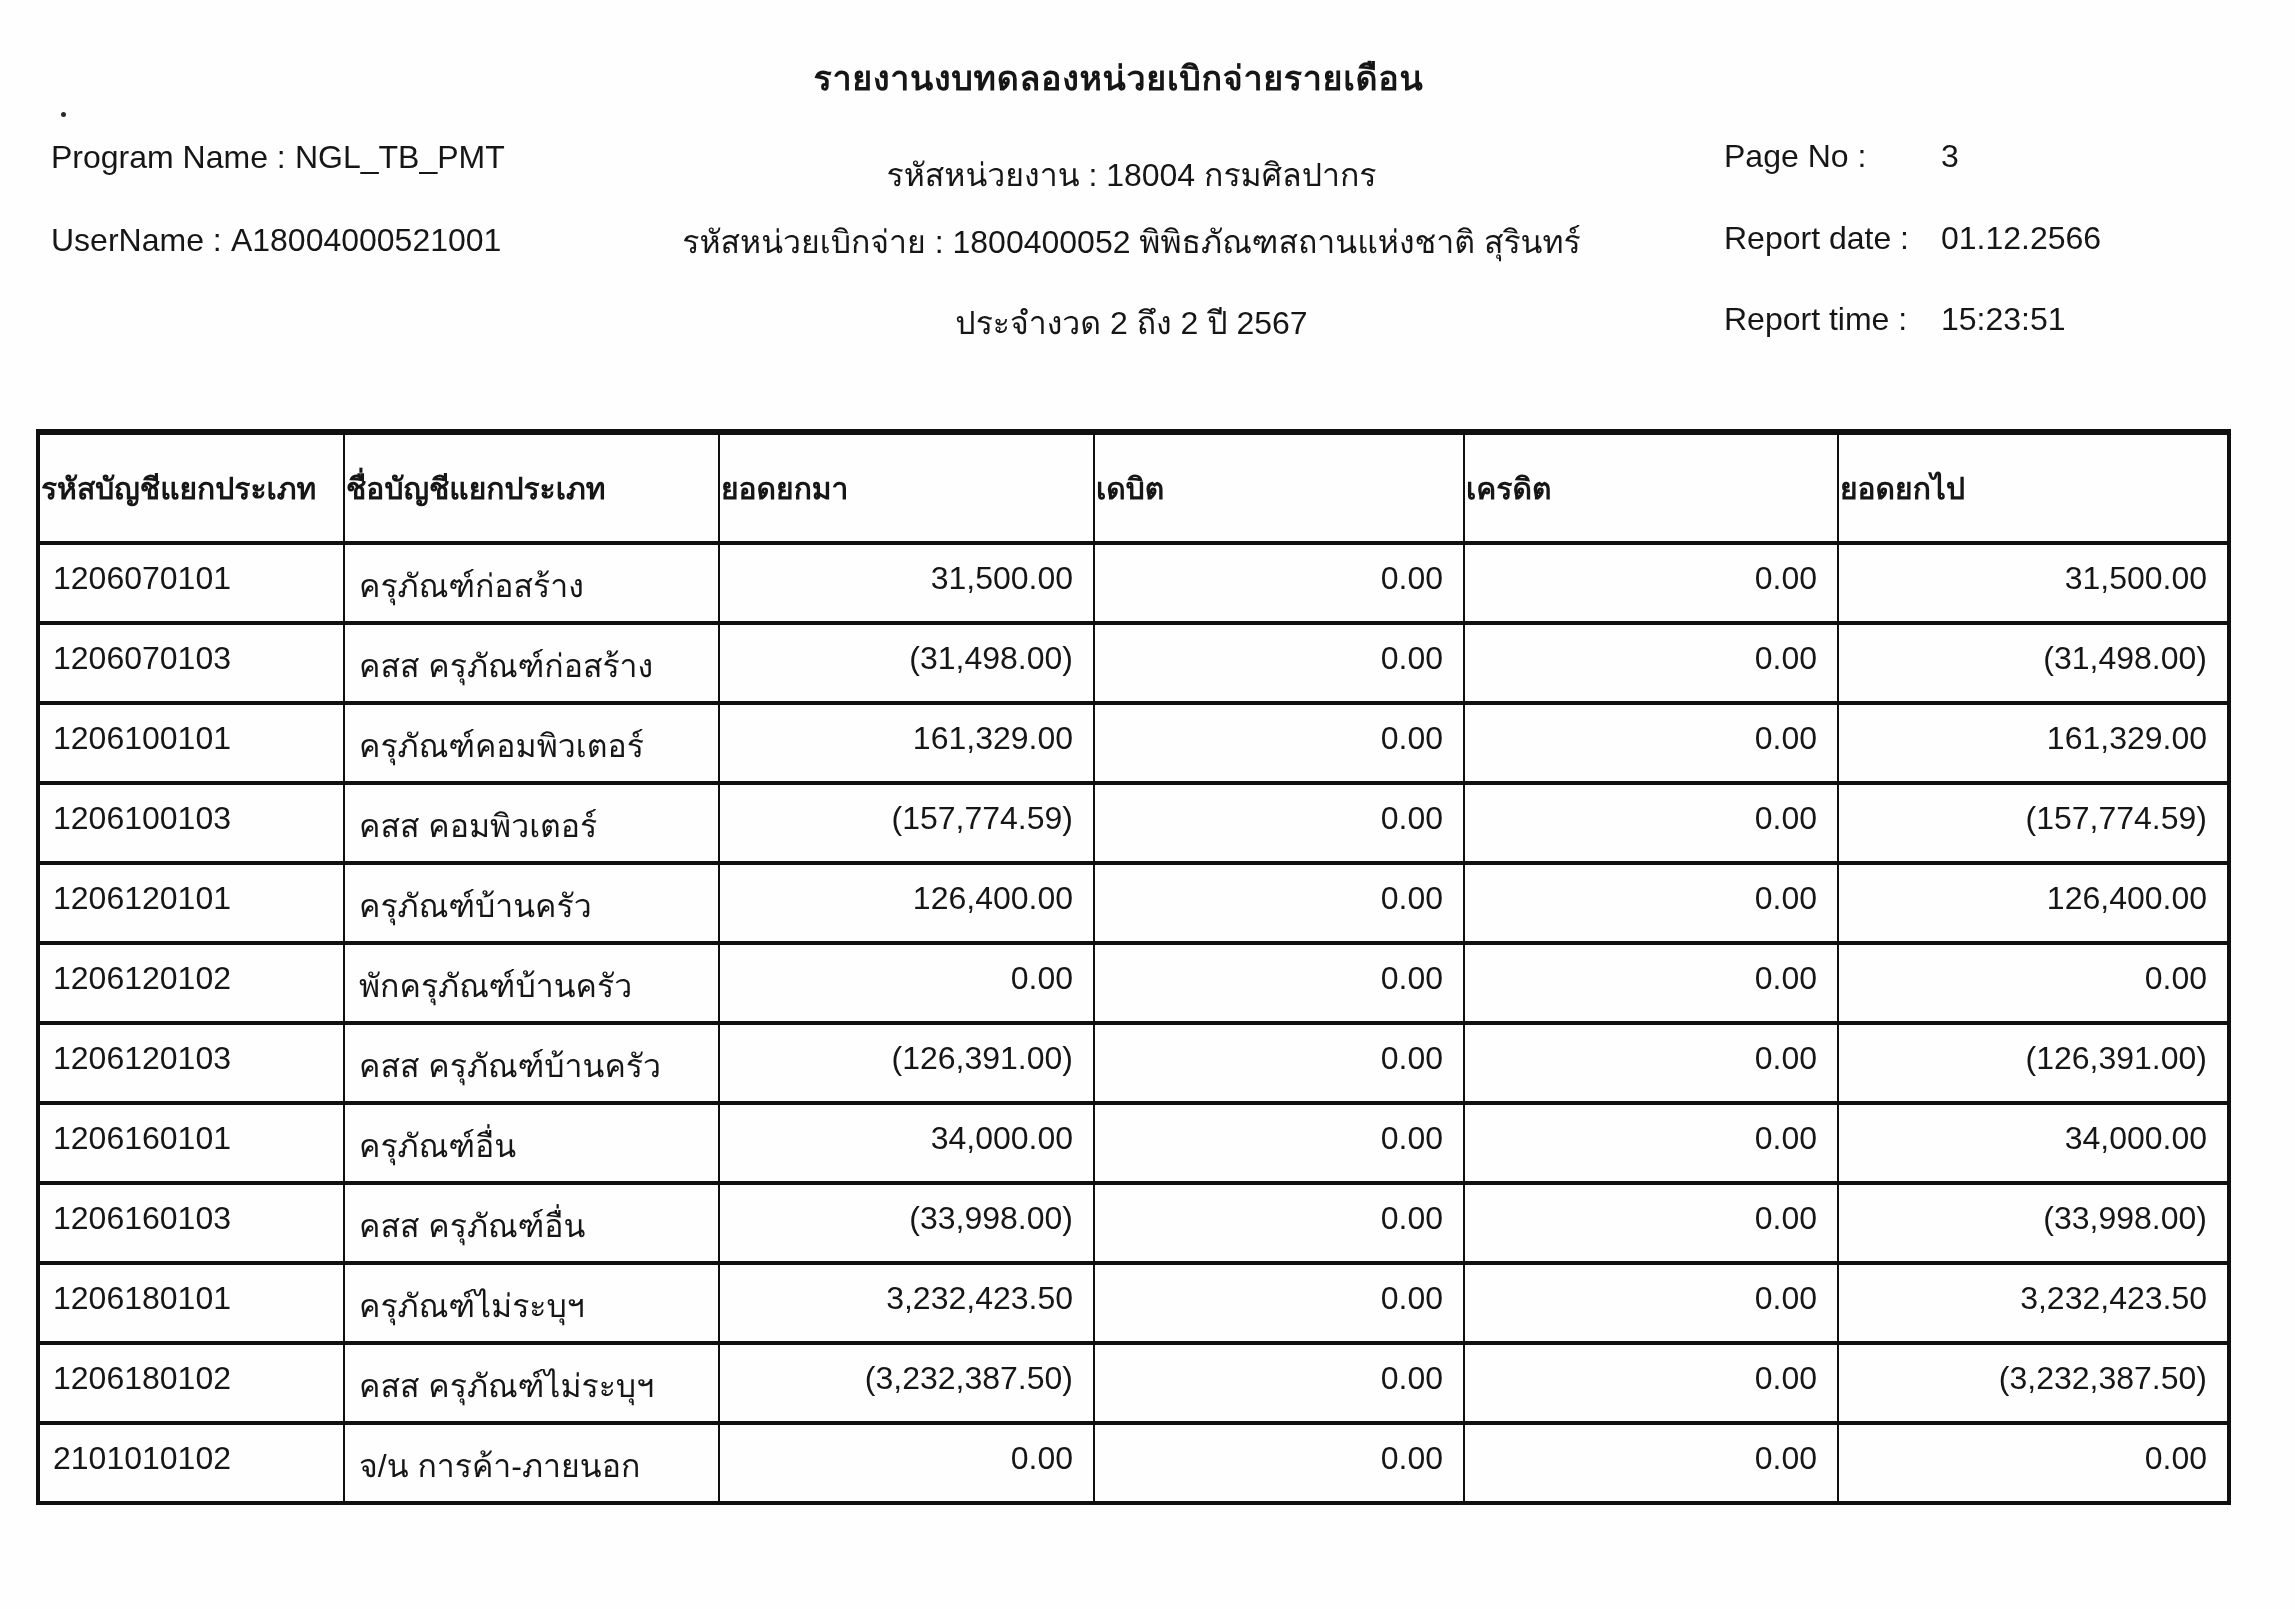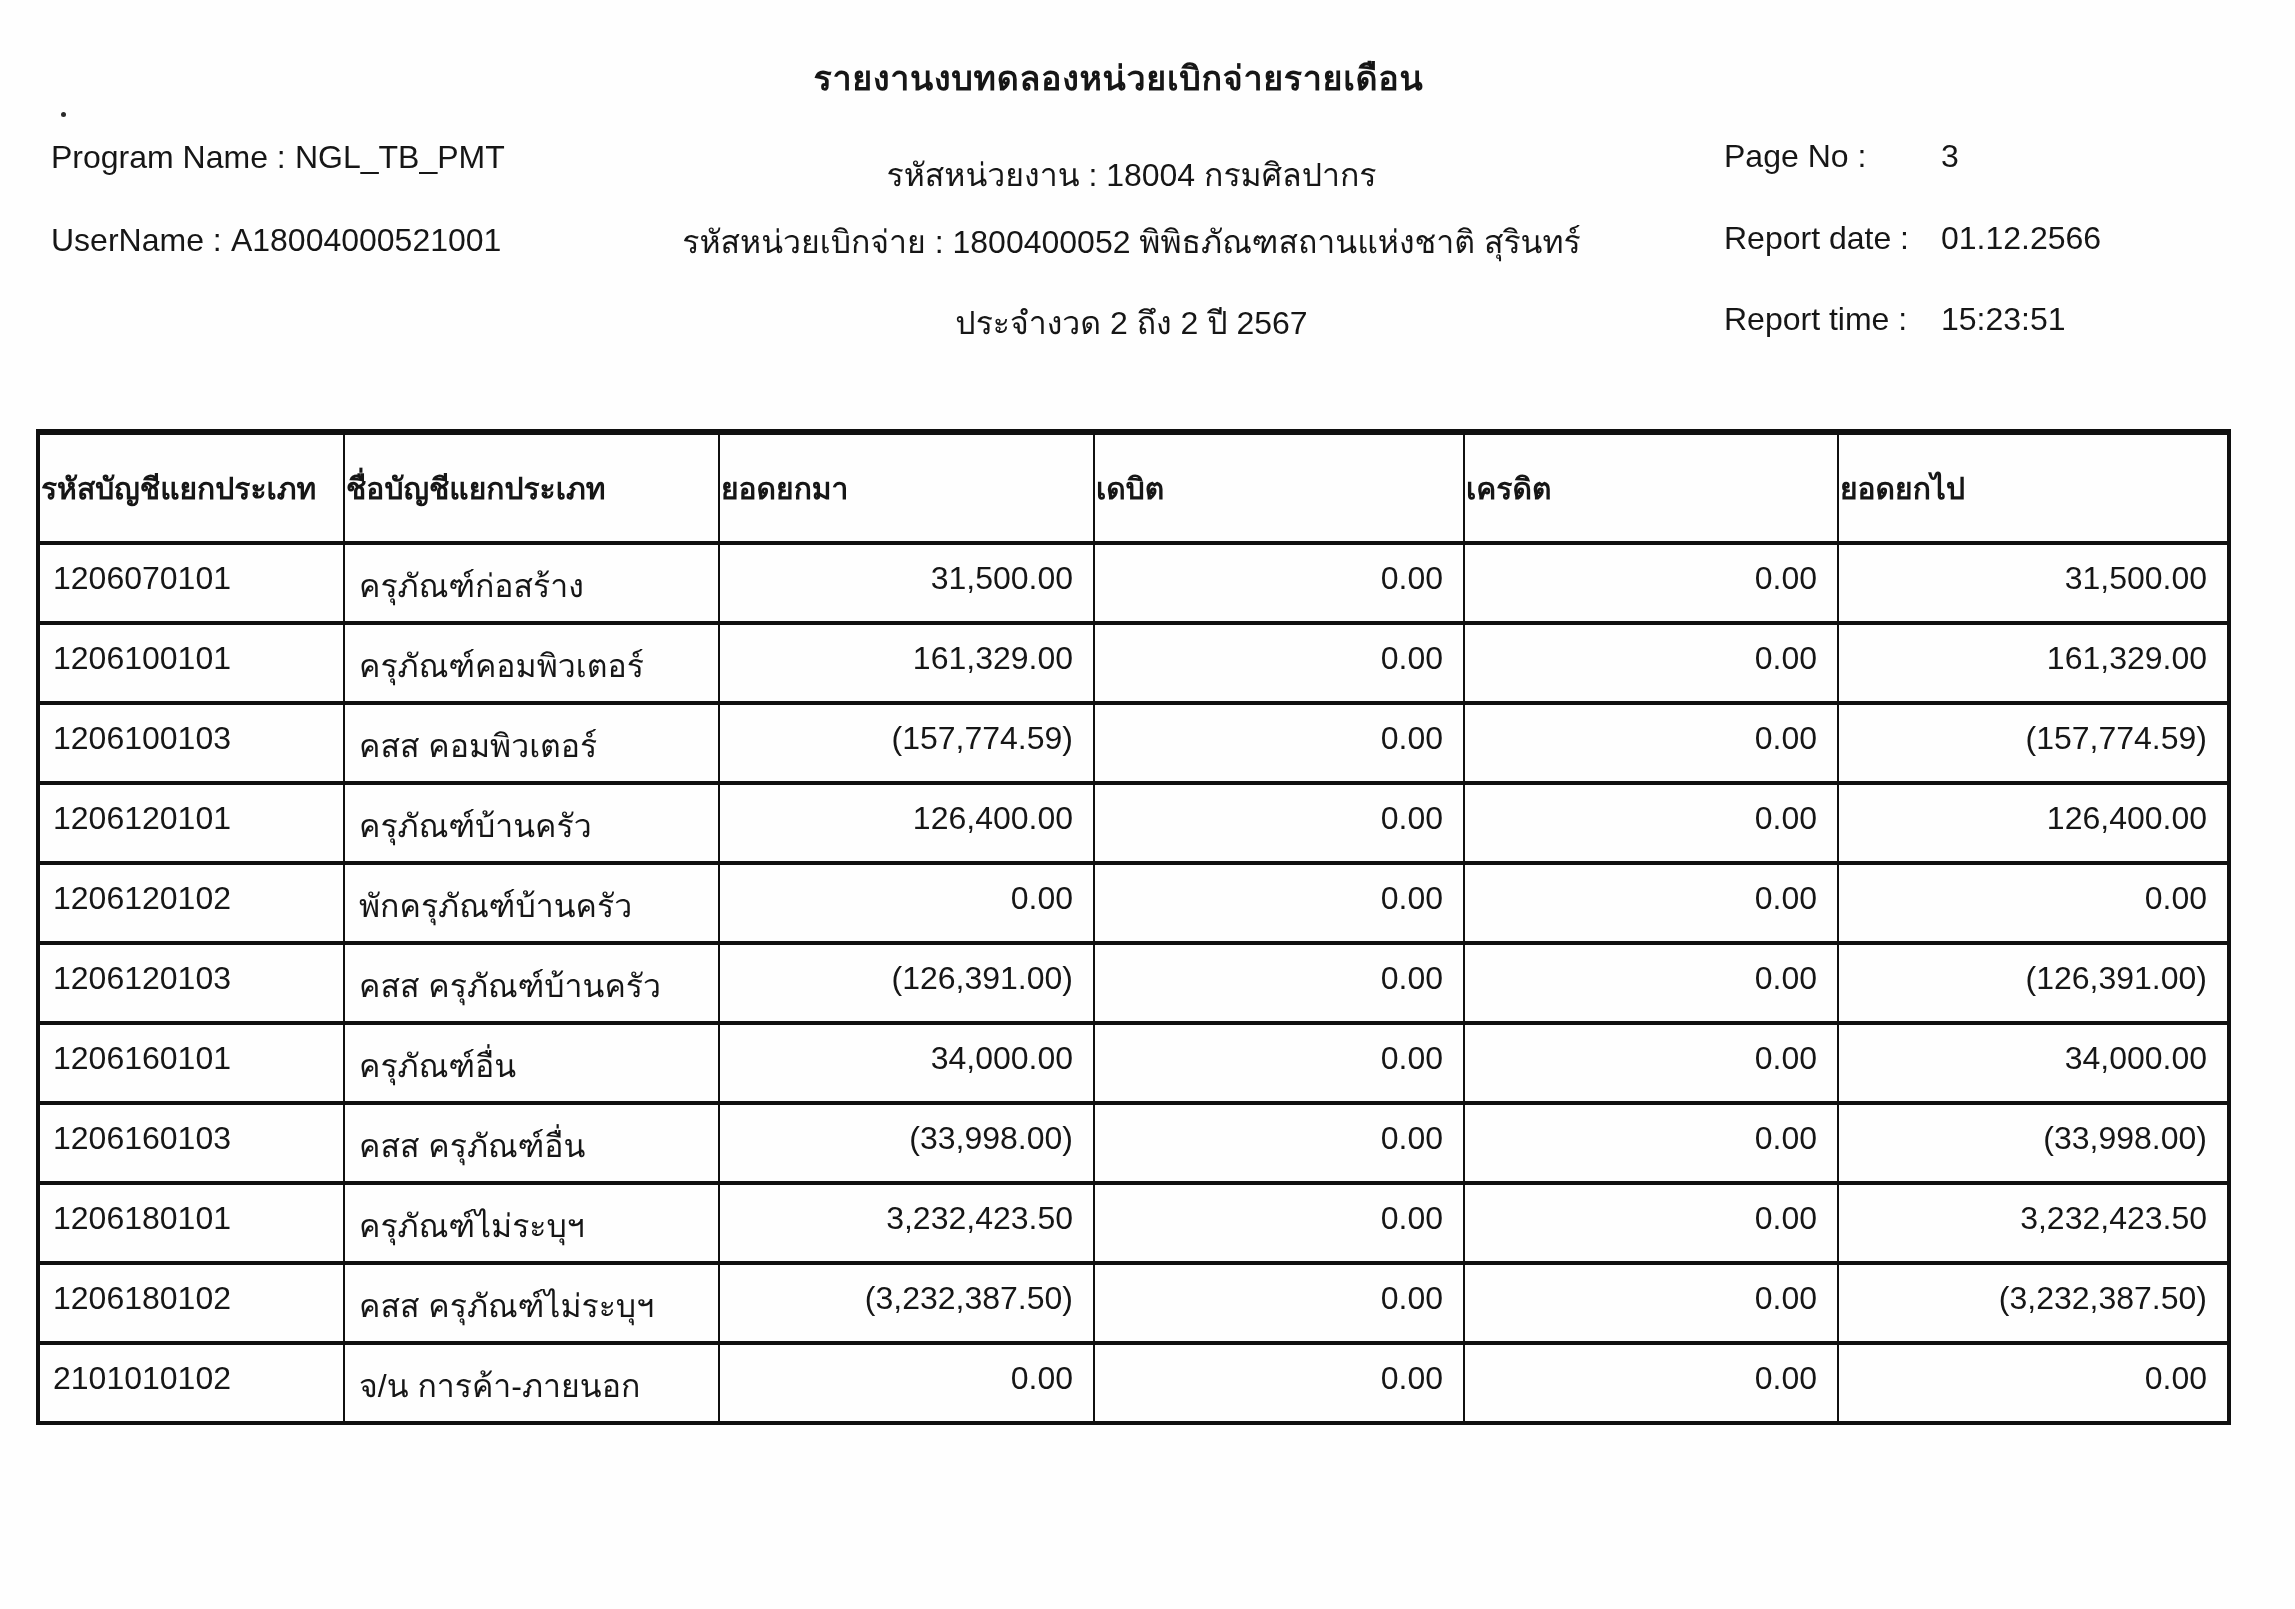--- a/index.html
+++ b/index.html
@@ -129,20 +129,28 @@
     <tbody>
         <tr>
           <td class="c0">1206070101</td>
           <td class="c1">ครุภัณฑ์ก่อสร้าง</td>
           <td class="c2">31,500.00</td>
           <td class="c3">0.00</td>
           <td class="c4">0.00</td>
           <td class="c5">31,500.00</td>
         </tr>
         <tr>
+          <td class="c0">1206070103</td>
+          <td class="c1">คสส ครุภัณฑ์ก่อสร้าง</td>
+          <td class="c2">(31,498.00)</td>
+          <td class="c3">0.00</td>
+          <td class="c4">0.00</td>
+          <td class="c5">(31,498.00)</td>
+        </tr>
+        <tr>
           <td class="c0">1206100101</td>
           <td class="c1">ครุภัณฑ์คอมพิวเตอร์</td>
           <td class="c2">161,329.00</td>
           <td class="c3">0.00</td>
           <td class="c4">0.00</td>
           <td class="c5">161,329.00</td>
         </tr>
         <tr>
           <td class="c0">1206100103</td>
           <td class="c1">คสส คอมพิวเตอร์</td>

